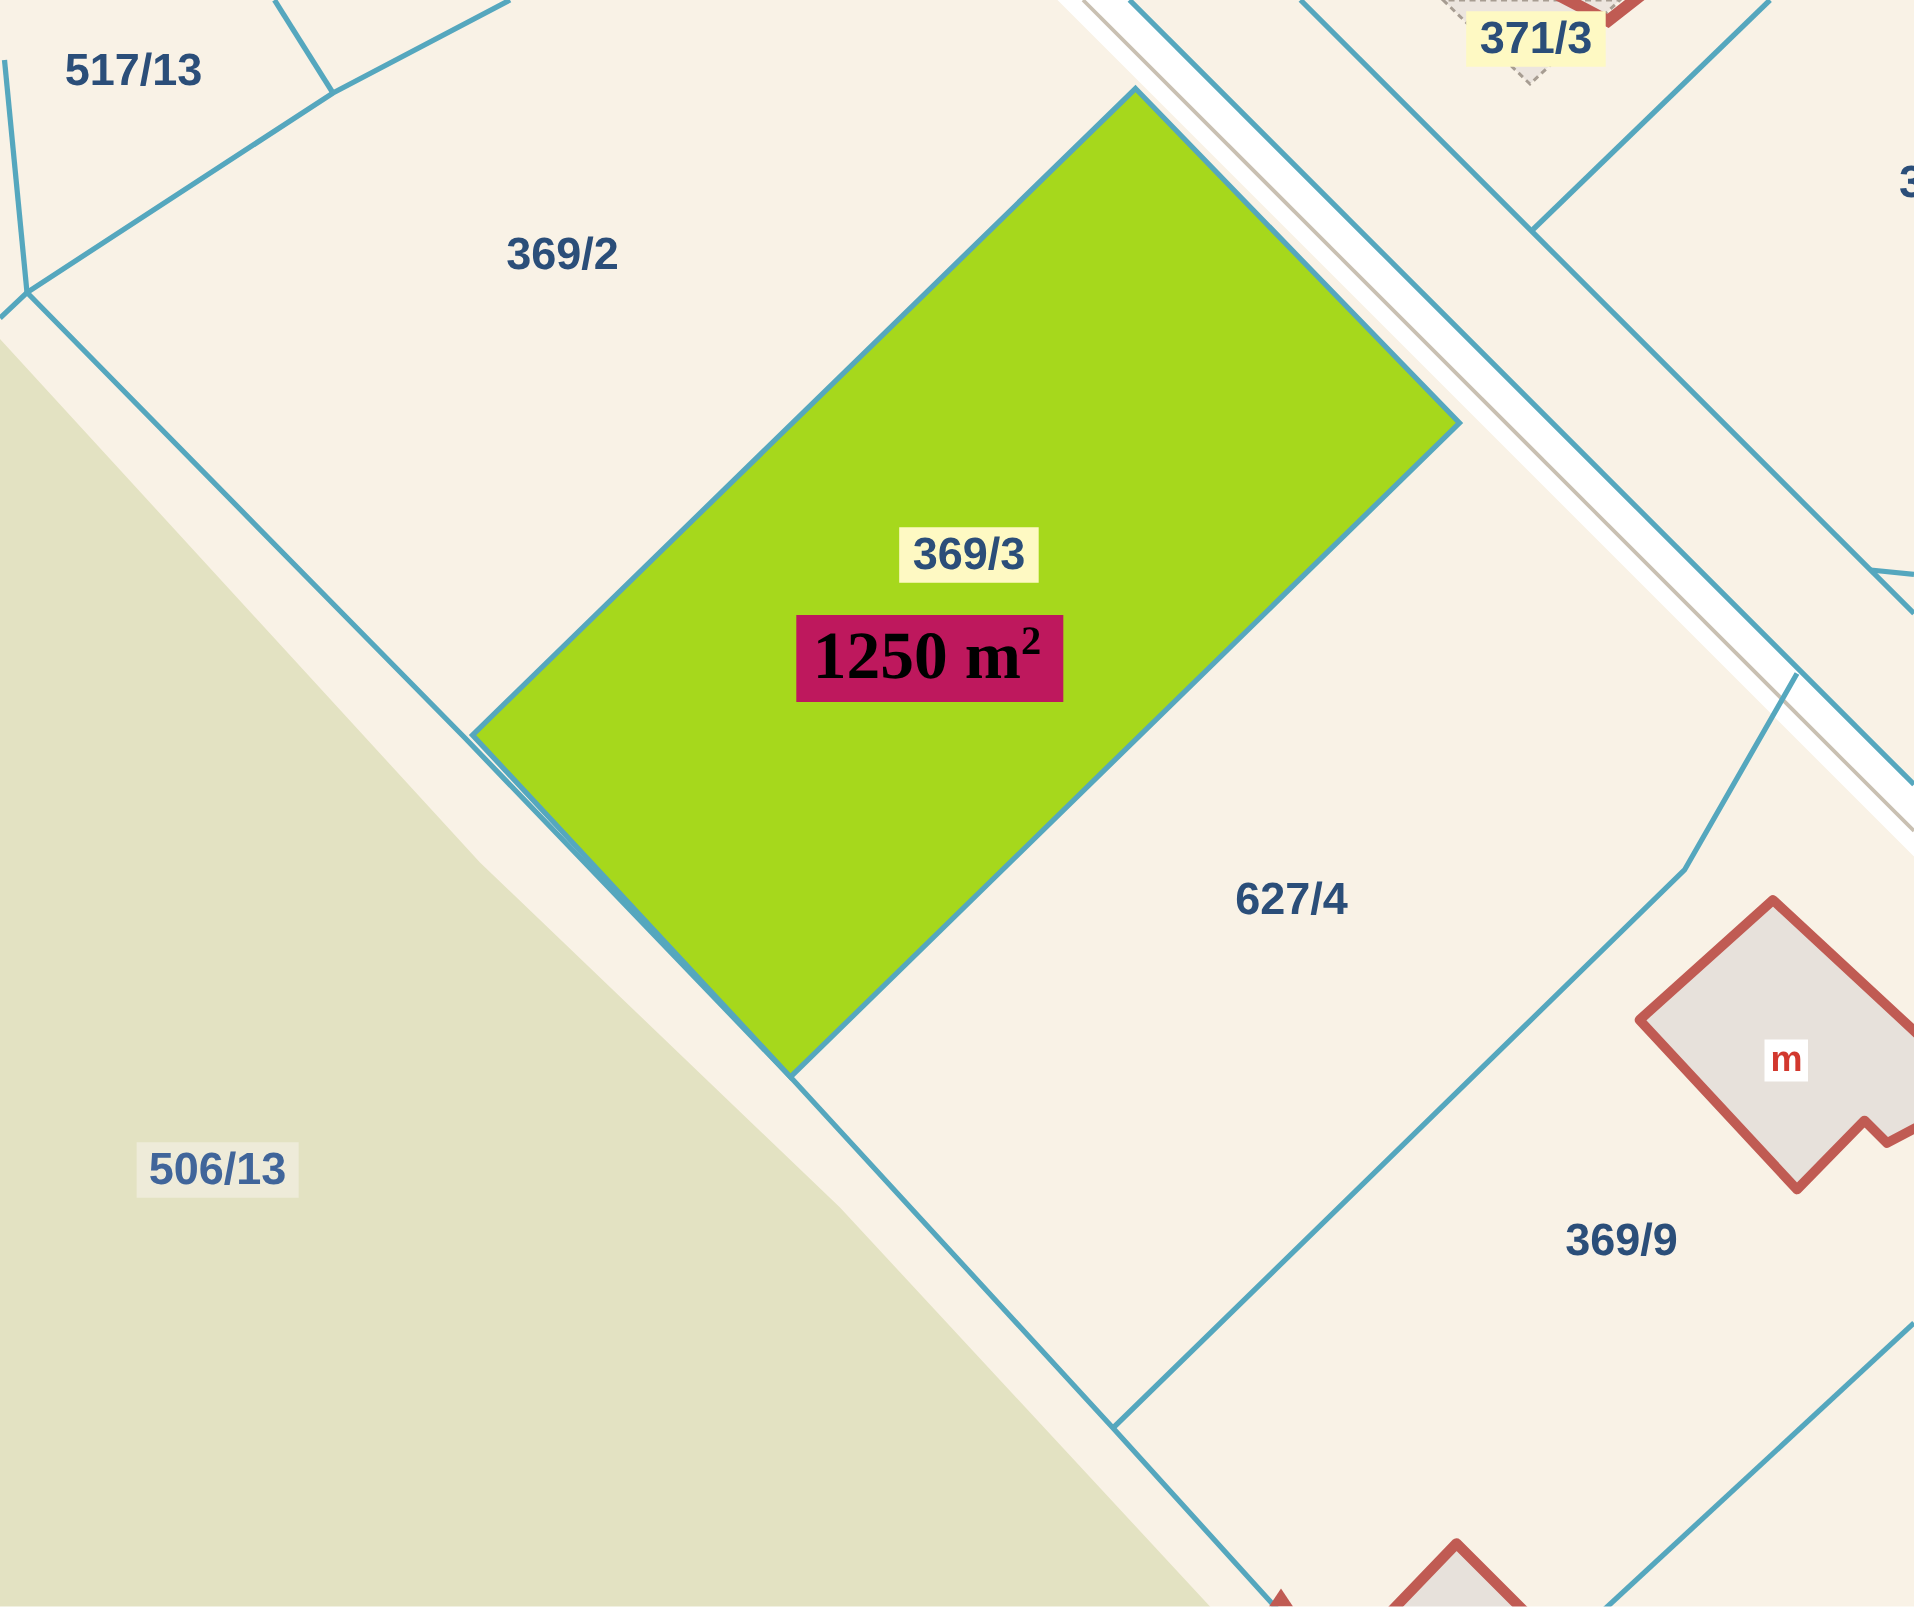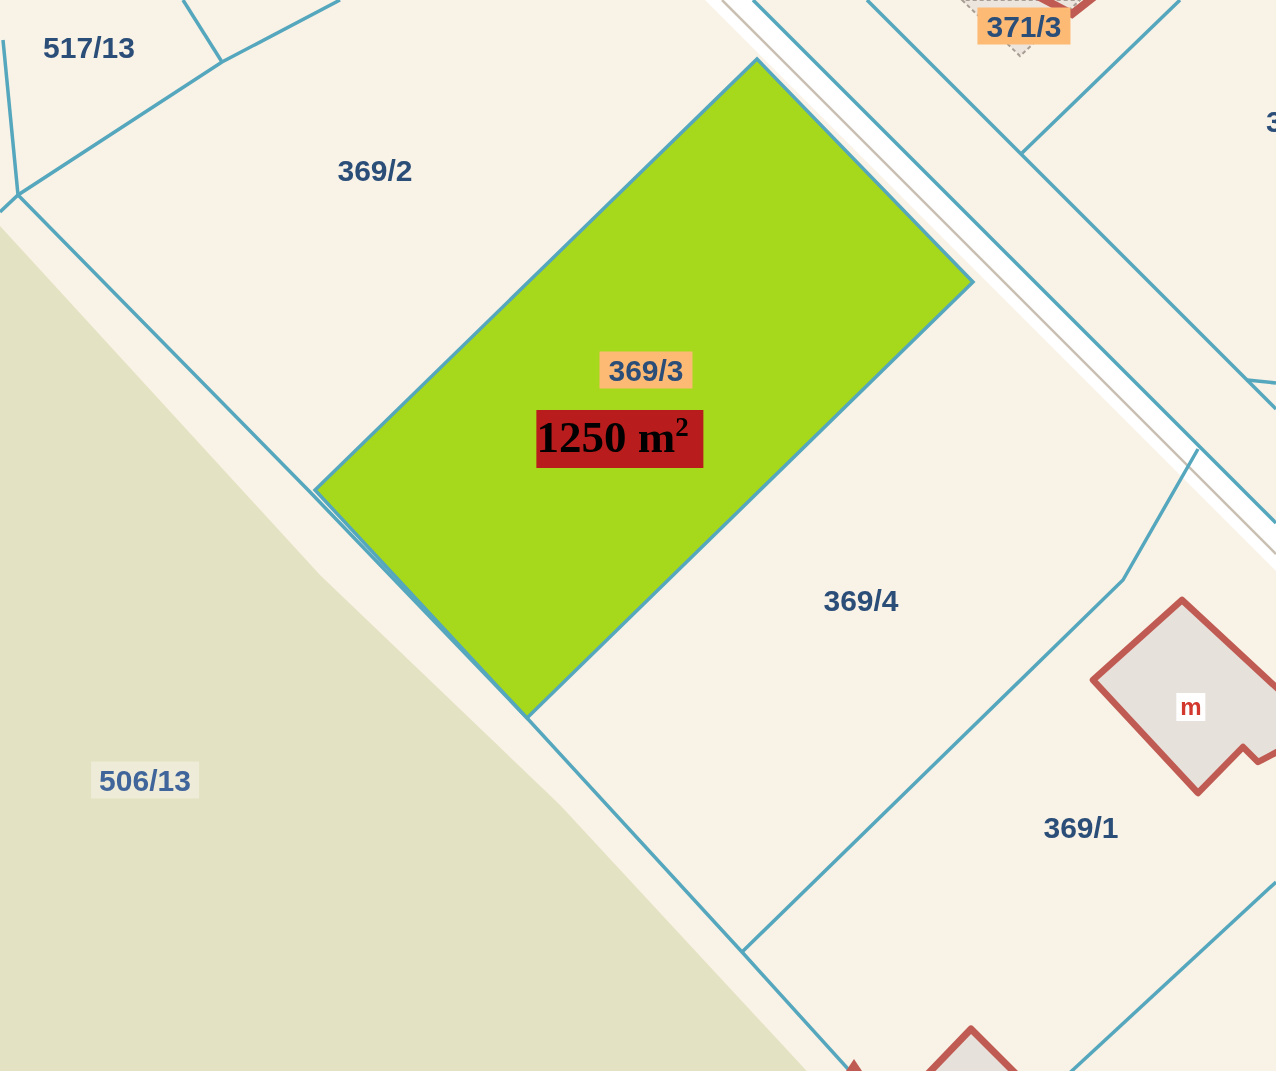--- a/index.html
+++ b/index.html
@@ -8,31 +8,31 @@
     overflow:hidden; background:#F9F2E6;
     font-family:"Liberation Sans", sans-serif;
   }
   #map-svg { position:absolute; left:0; top:0; }
 
   .parcel-label {
     position:absolute; transform:translate(-50%,-50%);
     font:bold 30px "Liberation Sans", sans-serif;
     color:#2B4E79; white-space:nowrap; line-height:1.1;
   }
-  .boxed   { background:#fdba74; padding:2px 9px;text-align:right; }
+  .boxed   { background:#fef9c3; padding:2px 9px;text-align:right; }
   .lbl-506 { color:#40659A; background:#EEEBD9; padding:2px 8px; }
   .zone-label {
     position:absolute; transform:translate(-50%,-50%);
     font:bold 29px "Liberation Sans", sans-serif;
     color:#0B0B0B; white-space:nowrap;
   }
   .area-label {
     position:absolute; transform:translate(-50%,-50%);
     font:bold 45px "Liberation Serif", serif;
-    color:#000; background:#b91c1c; padding:1px 15px 5px 0;
+    color:#000; background:#be185d; padding:1px 15px 5px 11px;
     white-space:nowrap;
   }
   .area-label sup { font-size:27px; }
   .m-label {
     position:absolute; transform:translate(-50%,-50%);
     font:bold 24px "Liberation Sans", sans-serif;
     color:#D2382E; background:#FFFFFF; padding:0 4px;
   }
   .edge-label {
     position:absolute; transform:translate(0,-50%);
@@ -89,23 +89,23 @@
   <div class="parcel-label" style="left:89px; top:47px;">517/13</div>
 
   <div class="parcel-label" style="left:375px; top:170px;text-align:right;">369/2</div>
 
   <div class="parcel-label boxed" style="left:646px; top:370px;">369/3</div>
 
   <div class="area-label" style="left:620px; top:439px;">
     <span>1250 m</span><sup>2</sup>
   </div>
 
-  <div class="parcel-label" style="left:861px; top:600px;">369/4</div>
+  <div class="parcel-label" style="left:861px; top:600px;">627/4</div>
 
-  <div class="parcel-label" style="left:1081px; top:827px;">369/1</div>
+  <div class="parcel-label" style="left:1081px; top:827px;">369/9</div>
 
   <div class="parcel-label boxed" style="left:1024px; top:26px;">371/3</div>
 
   <div class="parcel-label lbl-506" style="left:145px; top:780px;">506/13</div>
 
 
   <div class="m-label" style="left:1191px; top:707px;">m</div>
 
   <div class="edge-label" style="left:1266px; top:122px;">3</div>
 

